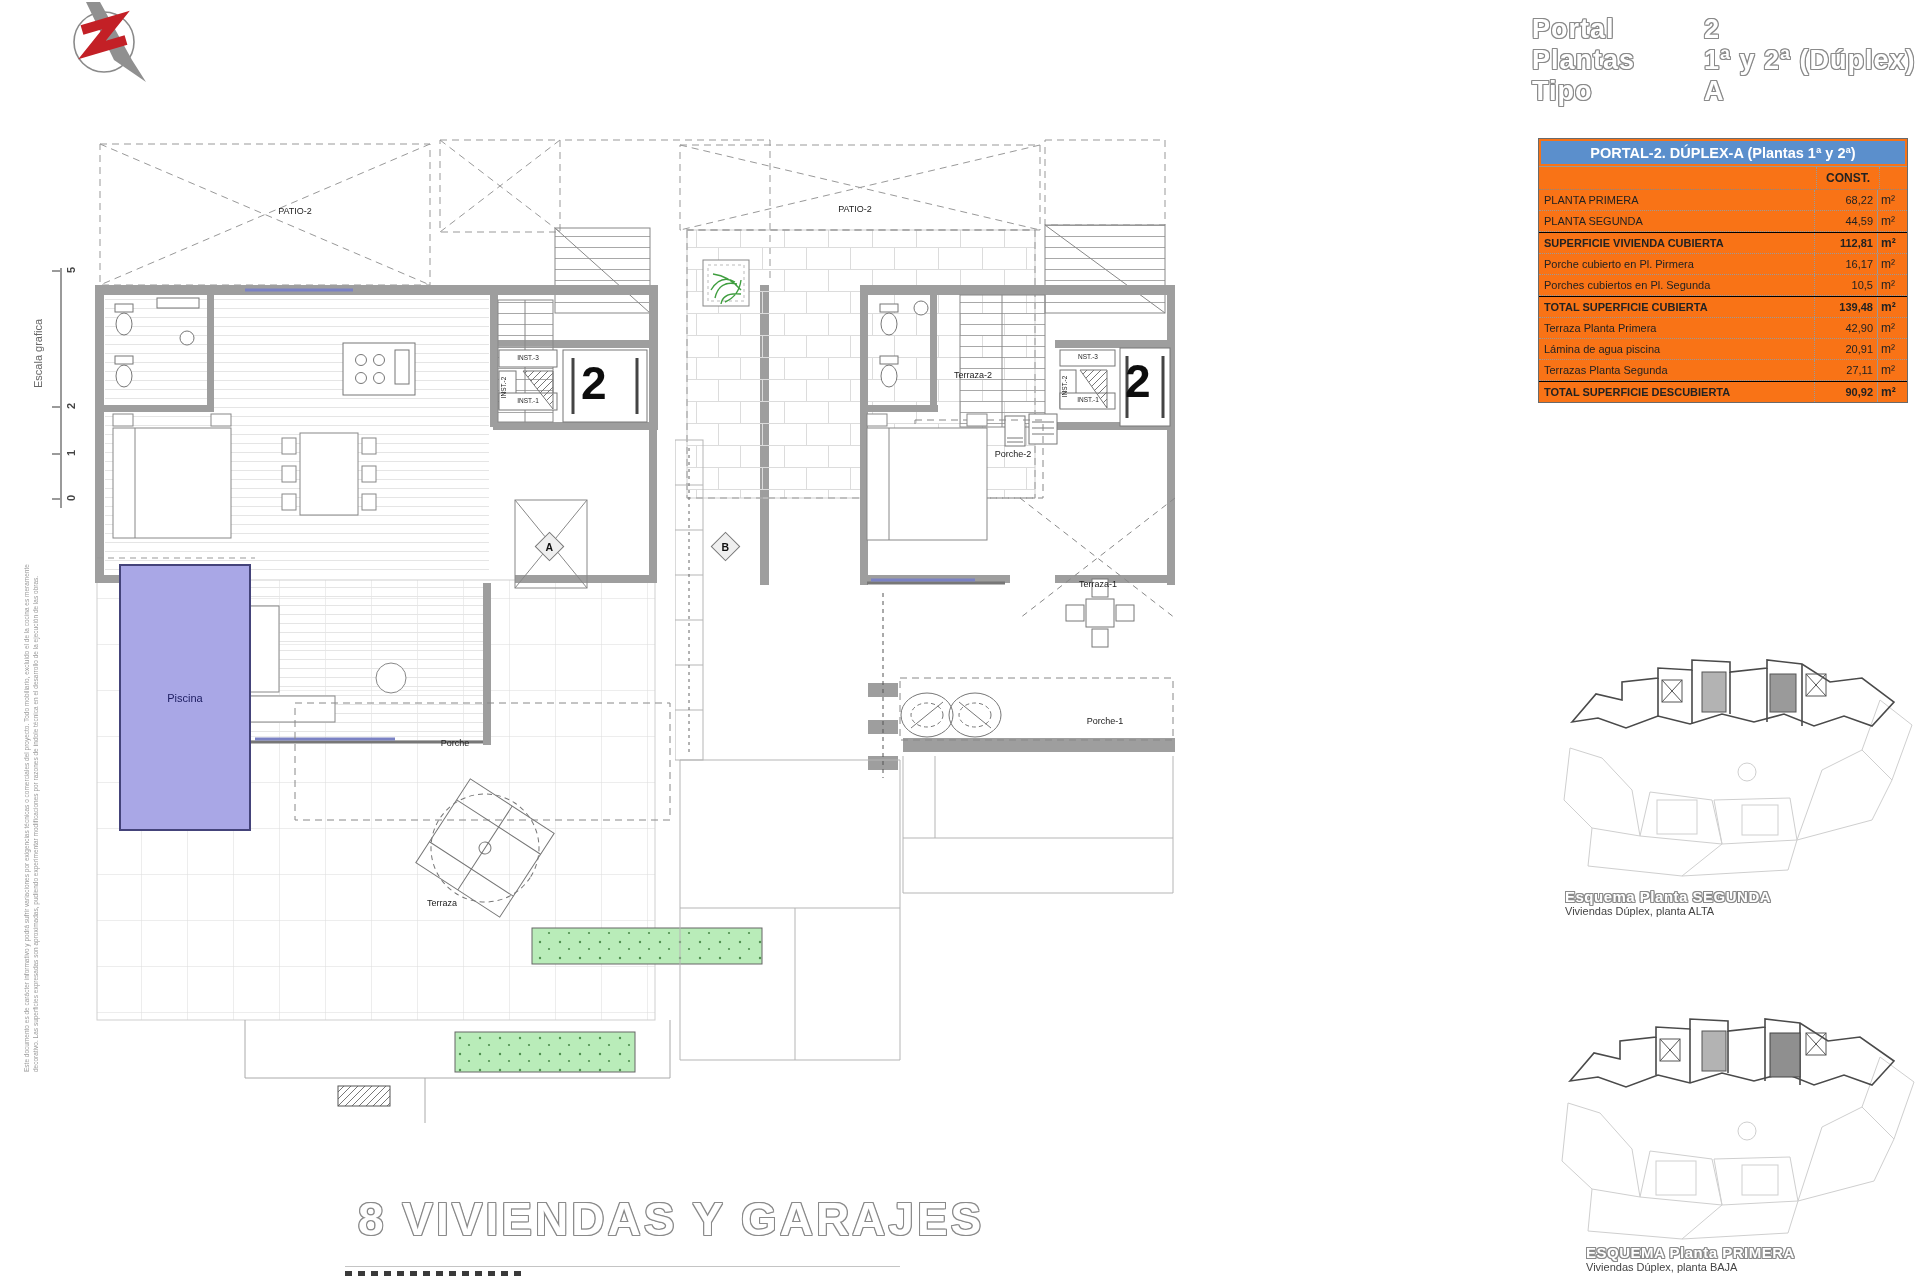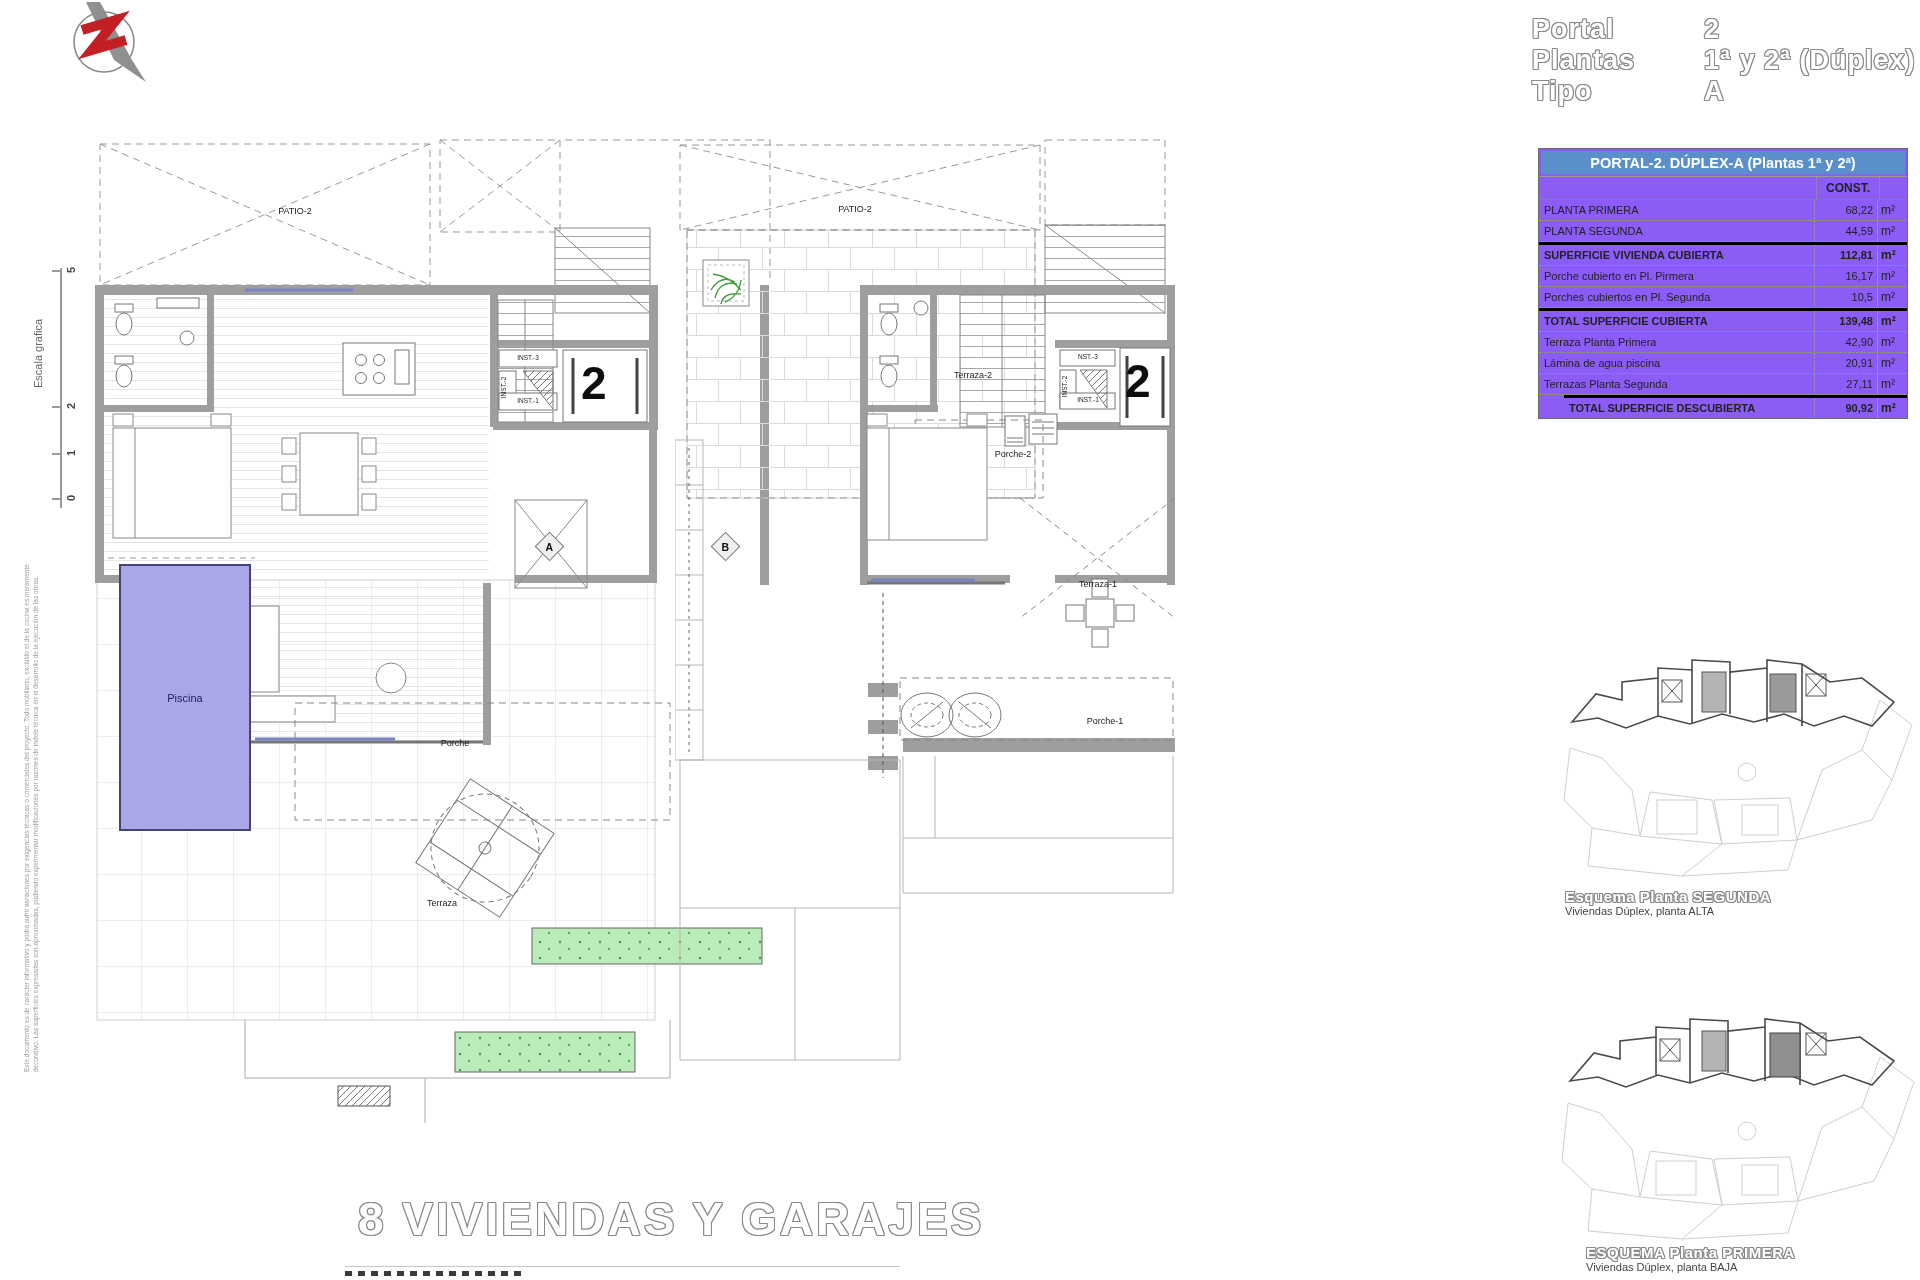--- a/index.html
+++ b/index.html
@@ -12,29 +12,29 @@
   .outline{color:#fff;
     text-shadow:-1px -1px 0 #8a8a8a,1px -1px 0 #8a8a8a,-1px 1px 0 #8a8a8a,1px 1px 0 #8a8a8a,
                 -1px 0 0 #8a8a8a,1px 0 0 #8a8a8a,0 -1px 0 #8a8a8a,0 1px 0 #8a8a8a;}
 
   
   .title-block{position:absolute;left:1532px;top:14px;font-weight:bold;font-size:27px;letter-spacing:1px;}
   .tb-row{display:flex;line-height:31px;}
   .tb-label{width:172px;}
 
   
-  .area-table{position:absolute;left:1538px;top:148px;width:368px;border:1px solid #6a6a6a;background:#8b5cf6;font-size:11px;}
+  .area-table{position:absolute;left:1538px;top:138px;width:368px;border:1px solid #6a6a6a;background:#f97316;font-size:11px;}
   .at-title{margin:2px;background:#5b8fcc;color:#fff;font-weight:bold;font-size:14.5px;text-align:center;padding:4px 0 3px;}
   .at-subhead{display:flex;height:22px;align-items:center;border-top:1px solid #999;border-bottom:1px dotted #888;}
   .at-row{display:flex;height:20px;align-items:stretch;border-bottom:1px dotted #999;}
-  .at-row:last-child{border-bottom:none;margin-left:25px;}
+  .at-row:last-child{border-bottom:none;}
   .at-label{flex:1;padding-left:5px;display:flex;align-items:center;white-space:nowrap;overflow:hidden;}
   .at-value{width:58px;border-left:1px dotted #999;display:flex;align-items:center;justify-content:flex-end;padding-right:4px;}
   .at-unit{width:26px;border-left:1px solid #999;display:flex;align-items:center;padding-left:3px;font-size:12px;}
-  .at-row.tot{font-weight:bold;border-top:3px solid #000000;}
+  .at-row.tot{font-weight:bold;border-top:1px solid #000000;}
   .sh-label{flex:1;}
   .sh-const{width:62px;border-left:1px dotted #999;text-align:center;font-weight:bold;font-size:12px;align-self:stretch;line-height:22px;}
   .sh-unit{width:27px;border-left:1px dotted #999;align-self:stretch;}
 
   
   .scalebar{position:absolute;left:26px;top:258px;width:60px;height:290px;font-size:11px;color:#555;}
   .sb-line{position:absolute;left:34px;top:10px;width:2px;height:240px;background:#9a9a9a;}
   .sb-tick{position:absolute;left:26px;width:10px;height:2px;background:#9a9a9a;}
   .sb-num{position:absolute;left:42px;transform:rotate(-90deg);font-weight:bold;color:#444;}
   .sb-label{position:absolute;left:6px;top:130px;transform:rotate(-90deg);transform-origin:0 0;white-space:nowrap;color:#666;}

